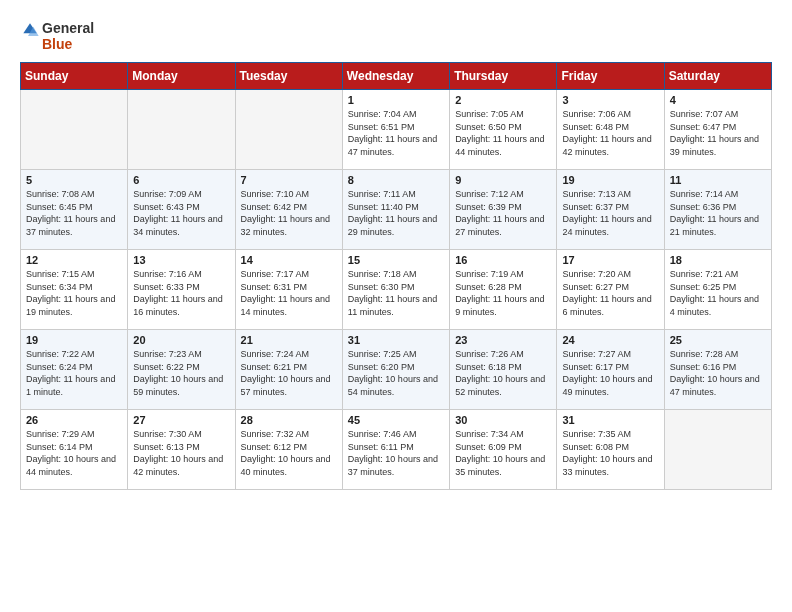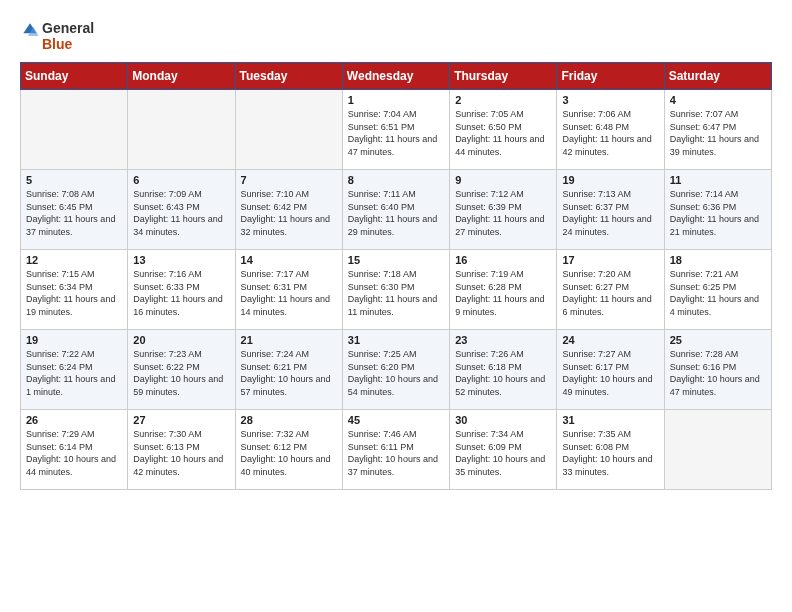--- a/index.html
+++ b/index.html
@@ -170,21 +170,21 @@
         </td>
         <td>
           <div class="day-number">7</div>
           <div class="day-info" style="white-space: pre-wrap;">Sunrise: 7:10 AM
 Sunset: 6:42 PM
 Daylight: 11 hours and 32 minutes.</div>
         </td>
         <td>
           <div class="day-number">8</div>
           <div class="day-info" style="white-space: pre-wrap;">Sunrise: 7:11 AM
-Sunset: 6:40 PM
+Sunset: 11:40 PM
 Daylight: 11 hours and 29 minutes.</div>
         </td>
         <td>
           <div class="day-number">9</div>
           <div class="day-info" style="white-space: pre-wrap;">Sunrise: 7:12 AM
 Sunset: 6:39 PM
 Daylight: 11 hours and 27 minutes.</div>
         </td>
         <td>
           <div class="day-number">19</div>

